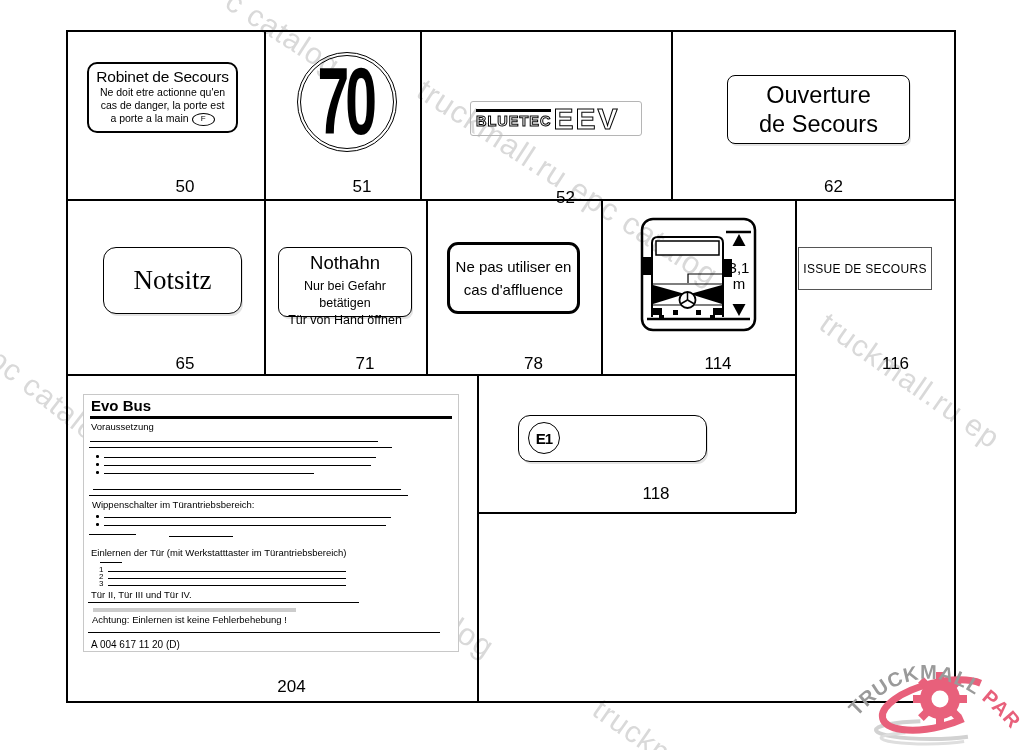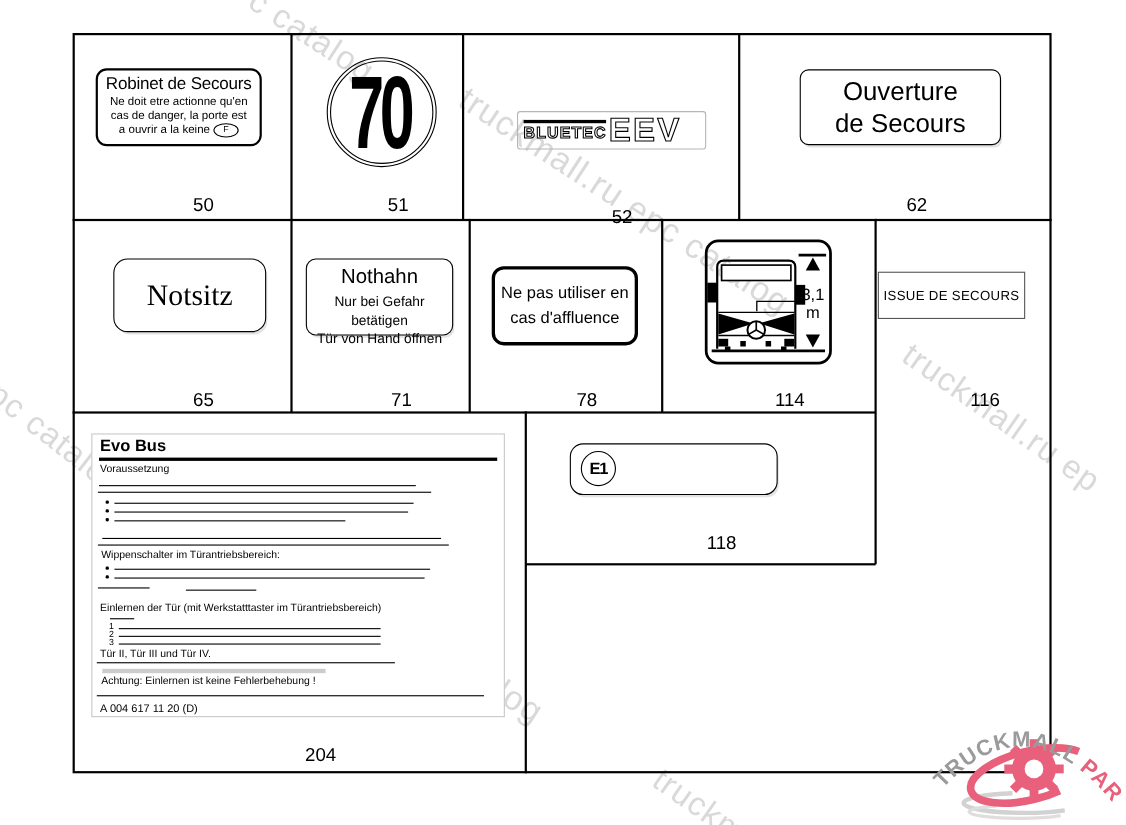--- a/index.html
+++ b/index.html
@@ -46,21 +46,21 @@
   .cell-116{left:795px;top:199px;width:161px;height:175px;}
   .cell-117{left:66px;top:374px;width:411px;height:231px;}
   .cell-118{left:477px;top:374px;width:318px;height:139px;}
 
   .num{position:absolute;left:0;right:0;text-align:center;font-size:17px;}
   .numr1{top:147px;} .numr2{top:155px;} .num117{top:303px;} .num118{top:110px;}
 
   
   .plate{position:absolute;box-sizing:border-box;border:1.5px solid #000;background:#fff;
          text-align:center;}
-  .shadow{box-shadow:2px 3px 0 -1px #e3e3e3;}
+  .shadow{box-shadow:2px 3px 0 -1px #e3e3e3;margin-top:12px;}
 
   .p50{left:21px;top:32px;width:151px;height:71px;border-width:2.5px;border-radius:10px;padding-top:4px;}
   .p50 .t{font-size:15.5px;letter-spacing:-0.2px;}
   .p50 .s{font-size:10.5px;line-height:13px;}
   .oval{display:inline-block;width:21px;height:11px;border:1px solid #000;border-radius:50%;
         font-size:8px;line-height:10px;vertical-align:1px;margin-left:3px;text-align:center;}
 
   .disc{position:absolute;left:33px;top:22px;width:100px;height:100px;border:4px double #000;
         border-radius:50%;box-sizing:border-box;display:flex;align-items:center;justify-content:center;}
   .disc .d{font-size:102px;font-weight:bold;line-height:92px;letter-spacing:-7px;
@@ -135,21 +135,21 @@
   <div class="lnv v4"></div>
   <div class="lnv v5"></div>
   <div class="lnv v6"></div>
   <div class="lnv v7"></div>
 
   <div class="cell cell-50">
     <div class="plate p50">
       <div class="t">Robinet de Secours</div>
       <div class="s">Ne doit etre actionne qu'en</div>
       <div class="s">cas de danger, la porte est</div>
-      <div class="s"><span>a ouvrir a la keine</span><span class="oval">F</span></div>
+      <div class="s"><span>a porte a la main</span><span class="oval">F</span></div>
     </div>
     <div class="num numr1">50</div>
   </div>
 
   <div class="cell cell-51">
     <div class="disc">
       <div class="d">70</div>
     </div>
     <div class="num numr1">51</div>
   </div>

